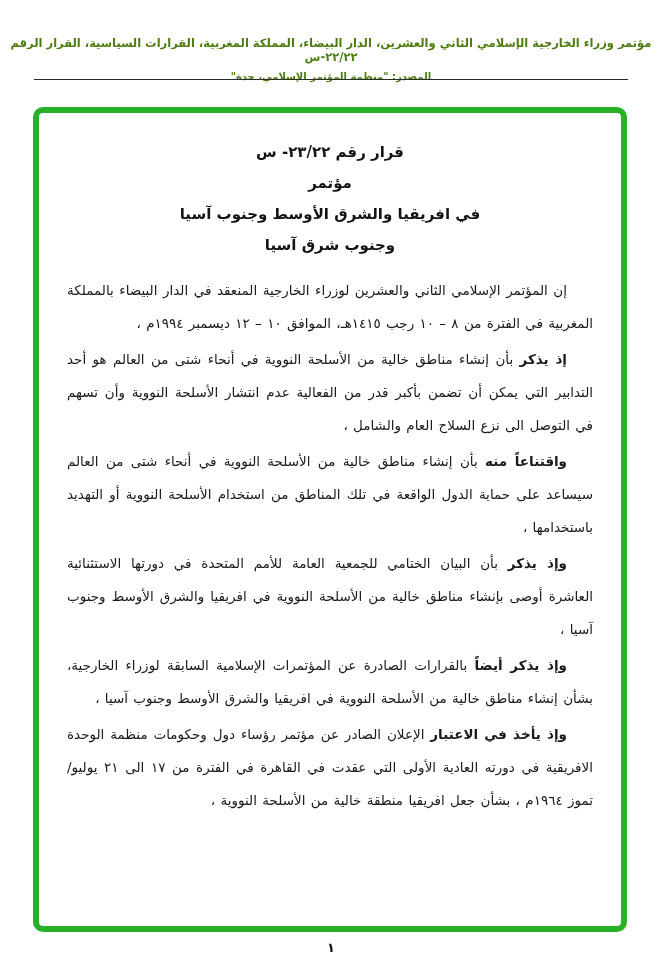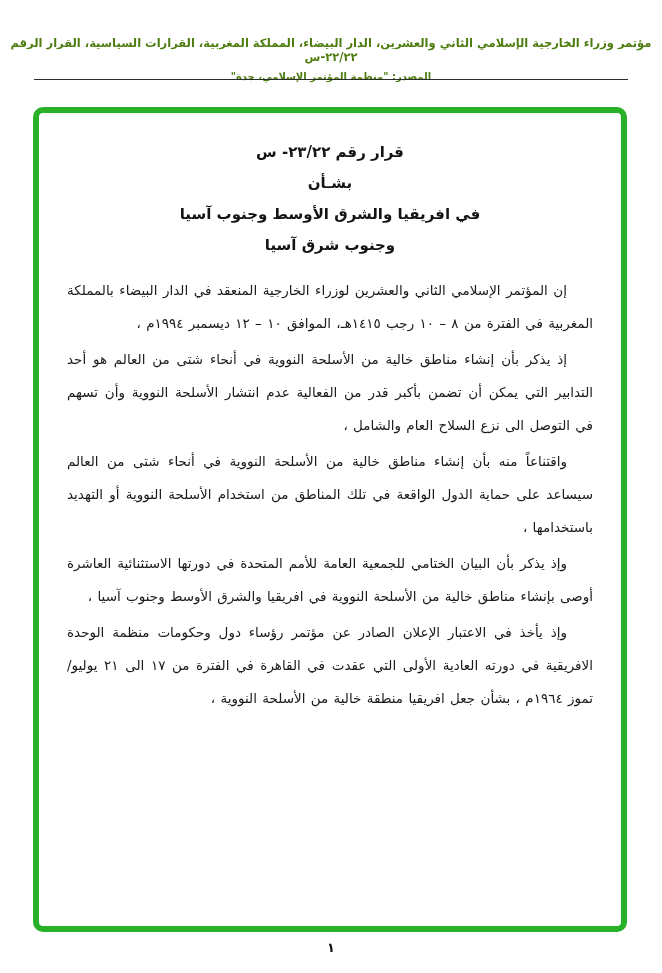--- a/index.html
+++ b/index.html
@@ -23,40 +23,40 @@
   }
   .title-block{
     text-align:center;font-weight:bold;font-size:15px;color:#141414;margin-top:4px;
   }
   .title-block .title-line{line-height:31px;}
   .paragraphs{margin-top:13px;font-size:13.5px;padding:0 8px;}
   .para{
     text-align:justify;line-height:33px;margin:0 0 3px 0;text-indent:26px;
     word-spacing:1px;
   }
-  .para .lead{font-weight:normal;}
+  .para .lead{font-weight:bold;}
   .page-number{
     position:absolute;top:940px;left:0;right:0;text-align:center;
     font-size:13px;font-weight:bold;color:#111;
   }
 </style>
 </head>
 <body>
 
 <header class="header">
   <div class="header-line1">مؤتمر وزراء الخارجية الإسلامي الثاني والعشرين، الدار البيضاء، المملكة المغربية، القرارات السياسية، القرار الرقم ٢٢/٢٢-س</div>
   <div class="header-line2">المصدر: "منظمة المؤتمر الإسلامي، جدة"</div>
 </header>
 
 <div class="divider"></div>
 
 <section class="frame">
   <div class="title-block">
     <div class="title-line">قرار رقم ٢٣/٢٢- س</div>
-    <div class="title-line">بشـأن</div>
+    <div class="title-line">مؤتمر</div>
     <div class="title-line">في افريقيا والشرق الأوسط وجنوب آسيا</div>
     <div class="title-line">وجنوب شرق آسيا</div>
   </div>
 
   <div class="paragraphs">
     <p class="para">
       <span class="lead"></span>
       <span>إن المؤتمر الإسلامي الثاني والعشرين لوزراء الخارجية المنعقد في الدار البيضاء بالمملكة المغربية في الفترة من ٨ – ١٠ رجب ١٤١٥هـ، الموافق ١٠ – ١٢ ديسمبر ١٩٩٤م ،</span>
     </p>
     <p class="para">
@@ -65,19 +65,23 @@
     </p>
     <p class="para">
       <span class="lead">واقتناعاً منه</span>
       <span>بأن إنشاء مناطق خالية من الأسلحة النووية في أنحاء شتى من العالم سيساعد على حماية الدول الواقعة في تلك المناطق من استخدام الأسلحة النووية أو التهديد باستخدامها ،</span>
     </p>
     <p class="para">
       <span class="lead">وإذ يذكر</span>
       <span>بأن البيان الختامي للجمعية العامة للأمم المتحدة في دورتها الاستثنائية العاشرة أوصى بإنشاء مناطق خالية من الأسلحة النووية في افريقيا والشرق الأوسط وجنوب آسيا ،</span>
     </p>
     <p class="para">
+      <span class="lead">وإذ يذكر أيضاً</span>
+      <span>بالقرارات الصادرة عن المؤتمرات الإسلامية السابقة لوزراء الخارجية، بشأن إنشاء مناطق خالية من الأسلحة النووية في افريقيا والشرق الأوسط وجنوب آسيا ،</span>
+    </p>
+    <p class="para">
       <span class="lead">وإذ يأخذ في الاعتبار</span>
       <span>الإعلان الصادر عن مؤتمر رؤساء دول وحكومات منظمة الوحدة الافريقية في دورته العادية الأولى التي عقدت في القاهرة في الفترة من ١٧ الى ٢١ يوليو/ تموز ١٩٦٤م ، بشأن جعل افريقيا منطقة خالية من الأسلحة النووية ،</span>
     </p>
   </div>
 </section>
 
 <footer class="page-number">١</footer>
 
 </body></html>

